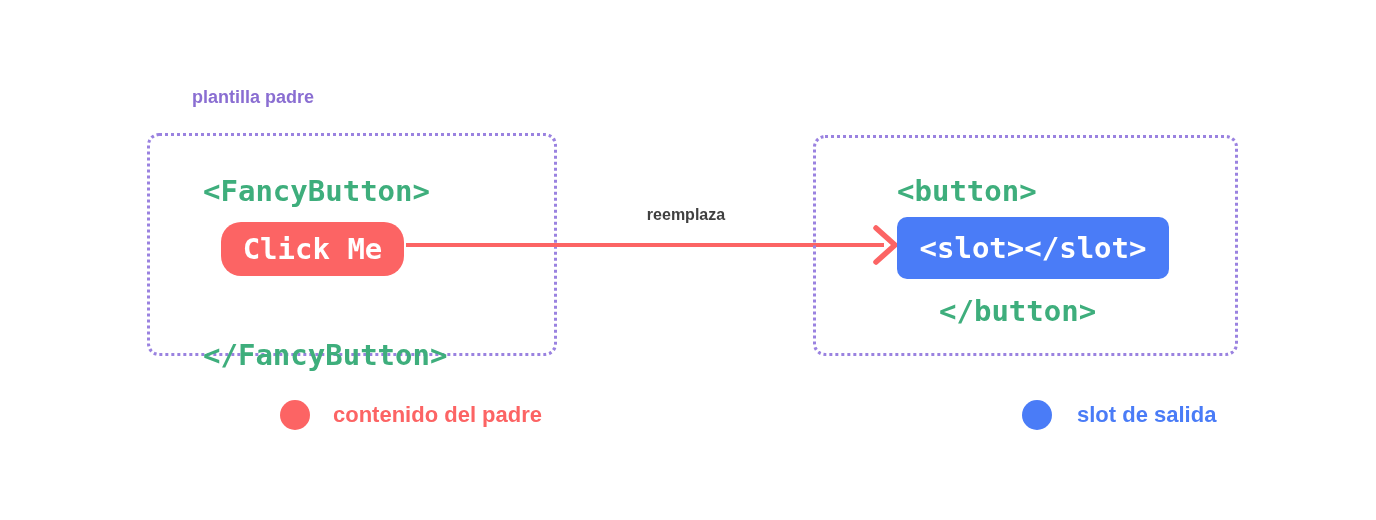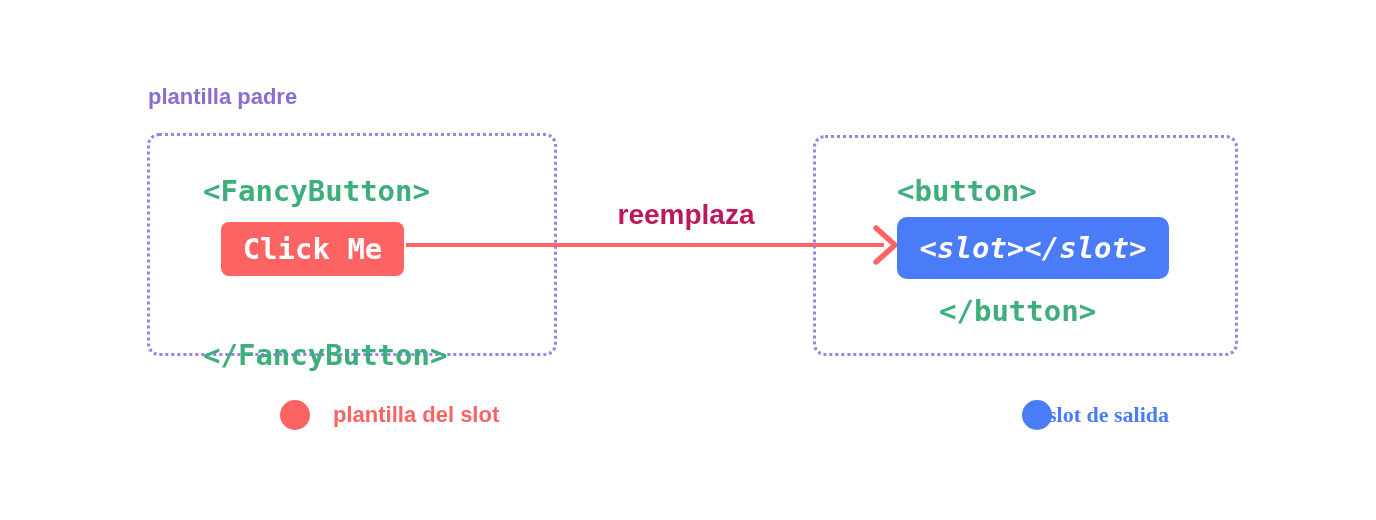--- a/index.html
+++ b/index.html
@@ -7,25 +7,26 @@
   .canvas {
     position: relative;
     width: 1376px;
     height: 520px;
     background: #ffffff;
     overflow: hidden;
     font-family: "Liberation Sans", sans-serif;
   }
   .panel-title {
     position: absolute;
-    font-size: 22px;
+    font-size: 18px;
     font-weight: 700;
     color: #8a6ed2;
     line-height: 26px;
     white-space: nowrap;
+    margin-left: 44px;
   }
   .dashed-box {
     position: absolute;
     border: 3px dotted #9a82e0;
     border-radius: 12px;
     background: transparent;
   }
   .code {
     position: absolute;
     font-family: "DejaVu Sans Mono", "Liberation Mono", monospace;
@@ -39,36 +40,36 @@
     position: absolute;
     display: flex;
     align-items: center;
     justify-content: center;
     font-family: "DejaVu Sans Mono", "Liberation Mono", monospace;
     font-size: 29px;
     font-weight: 700;
     color: #ffffff;
     white-space: nowrap;
   }
-  .chip.red  { background: #fc6464; border-radius: 8px; }
-  .chip.blue { background: #4a7cf7; border-radius: 10px; font-style: italic; }
+  .chip.red  { background: #fc6464; border-radius: 20px; }
+  .chip.blue { background: #4a7cf7; border-radius: 10px; }
   .arrow-svg {
     position: absolute;
     left: 0; top: 0;
     width: 1376px; height: 520px;
     pointer-events: none;
   }
   .arrow-label {
     position: absolute;
     left: 600px; top: 202px;
     width: 172px;
     text-align: center;
-    font-size: 28px;
+    font-size: 16px;
     font-weight: 700;
-    color: #be185d;
+    color: #404040;
     line-height: 26px;
     white-space: nowrap;
   }
   .legend-dot {
     position: absolute;
     width: 30px; height: 30px;
     border-radius: 50%;
   }
   .legend-dot.red  { background: #fc6464; }
   .legend-dot.blue { background: #4a7cf7; }
@@ -89,21 +90,21 @@
   .box-right    { left: 813px; top: 135px; width: 425px; height: 221px; }
   .open-left    { left: 203px; top: 174px; }
   .close-left   { left: 203px; top: 294px; margin-top: 44px; }
   .open-right   { left: 897px; top: 174px; }
   .close-right  { left: 899px; top: 294px; margin-left: 40px; }
   .chip-clickme { left: 221px; top: 222px; width: 183px; height: 54px; }
   .chip-slot    { left: 897px; top: 217px; width: 272px; height: 62px; }
   .dot-red      { left: 280px; top: 400px; }
   .dot-blue     { left: 1022px; top: 400px; }
   .label-red    { left: 333px; top: 400px; }
-  .label-blue   { left: 1048px; top: 400px; font-family: Liberation Serif, serif; }
+  .label-blue   { left: 1077px; top: 400px; }
 </style>
 </head>
 <body>
 
 <div class="canvas">
 
   <div class="panel-title title-left">plantilla padre</div>
 
   <div class="dashed-box box-left"></div>
 
@@ -123,18 +124,18 @@
 
   <div class="dashed-box box-right"></div>
 
   <div class="code open-right">&lt;button&gt;</div>
 
   <div class="chip blue chip-slot">&lt;slot&gt;&lt;/slot&gt;</div>
 
   <div class="code close-right">&lt;/button&gt;</div>
 
   <span class="legend-dot red dot-red"></span>
-  <div class="legend-label red label-red">plantilla del slot</div>
+  <div class="legend-label red label-red">contenido del padre</div>
 
   <span class="legend-dot blue dot-blue"></span>
   <div class="legend-label blue label-blue">slot de salida</div>
 
 </div>
 
 </body></html>

